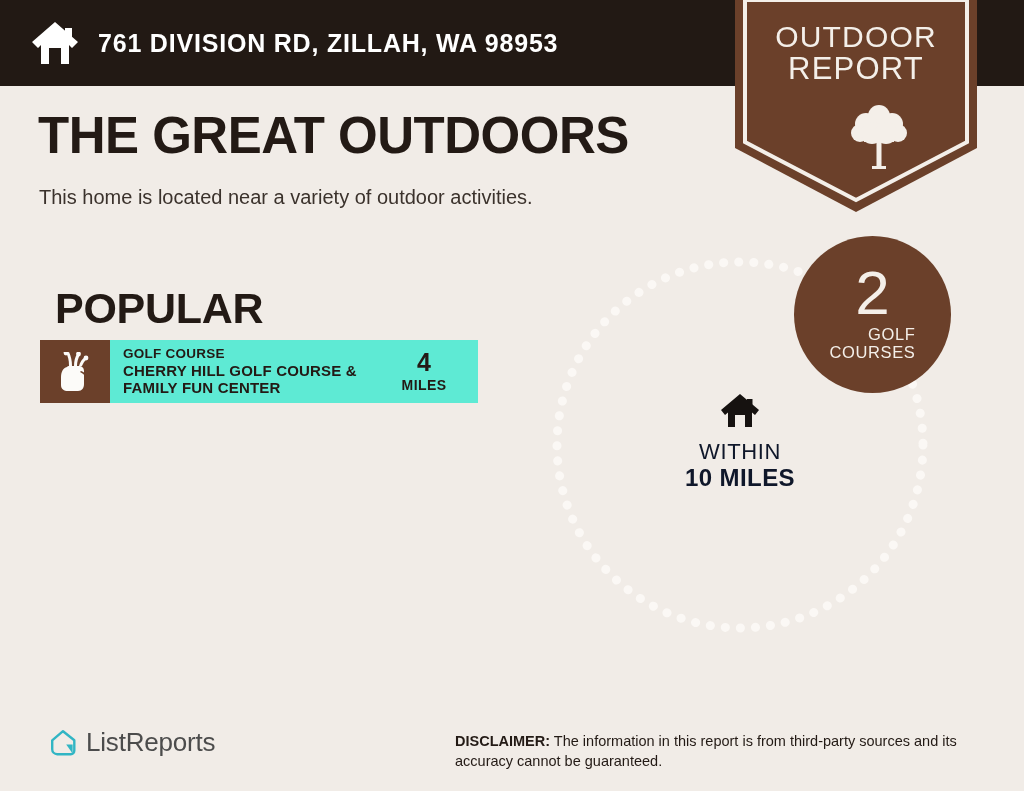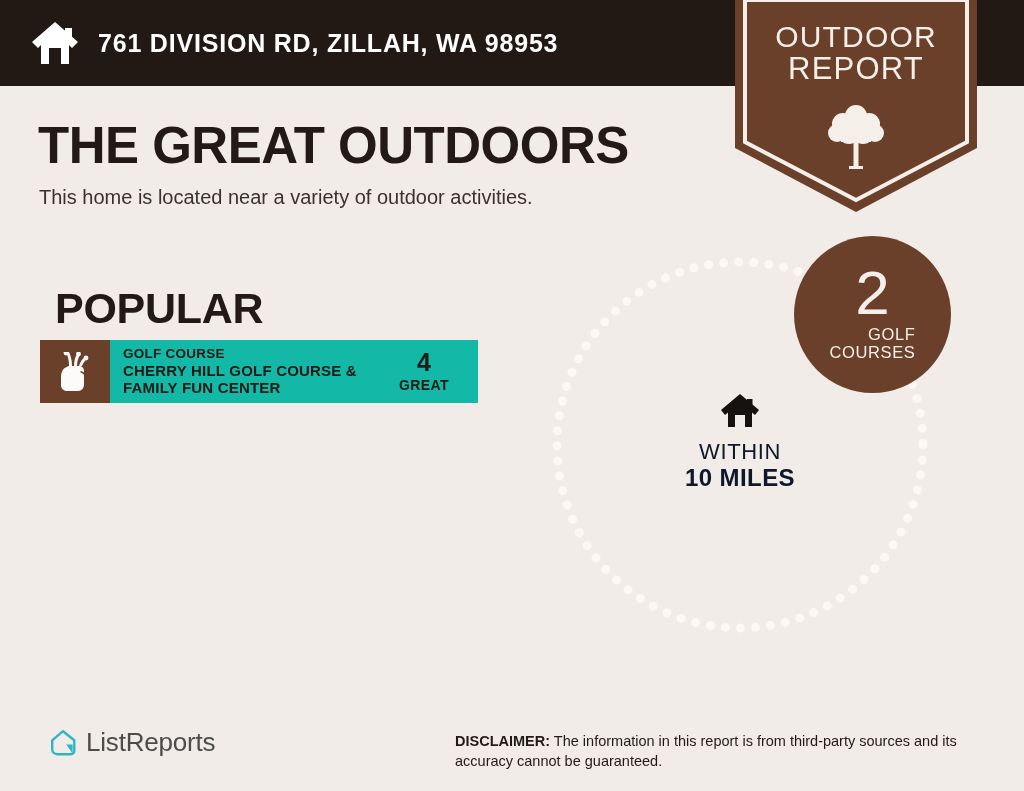--- a/index.html
+++ b/index.html
@@ -39,21 +39,21 @@
     font-weight: bold;
     letter-spacing: 0.8px;
     white-space: nowrap;
   }
 
   
   .badge {
     position: absolute;
     left: 735px;
     top: 0;
-    width: 242px;
+    width: 288px;
     height: 212px;
   }
   .badge svg { display: block; }
   .badge-text {
     position: absolute;
     left: 0;
     top: 22px;
     width: 242px;
     text-align: center;
     color: #F4EFE9;
@@ -78,21 +78,21 @@
     top: 100px;
     transform: translateX(-50%);
     width: 58px;
     height: 72px;
   }
 
   
   .title {
     position: absolute;
     left: 38px;
-    top: 116px;
+    top: 106px;
     font-size: 51px;
     font-weight: bold;
     color: #231A15;
     letter-spacing: -0.5px;
     margin: 0;
   }
   .subtitle {
     position: absolute;
     left: 39px;
     top: 186px;
@@ -112,21 +112,21 @@
     color: #231A15;
     letter-spacing: -0.3px;
     margin: 17px;
   }
   .poi-card {
     position: absolute;
     left: 40px;
     top: 340px;
     width: 438px;
     height: 63px;
-    background: #14b8a6;
+    background: #5eead4;
     display: flex;
     align-items: stretch;
   }
   .poi-icon-tile {
     width: 70px;
     min-width: 70px;
     background: #6B402A;
     display: flex;
     align-items: center;
     justify-content: center;
@@ -330,21 +330,21 @@
   </div>
   <div class="poi-body">
     <div class="poi-lines">
       <span class="poi-category">GOLF COURSE</span>
       <span class="poi-name">CHERRY HILL GOLF COURSE &amp;</span>
       <span class="poi-name">FAMILY FUN CENTER</span>
     </div>
   </div>
   <div class="poi-distance">
     <span class="num">4</span>
-    <span class="unit">GREAT</span>
+    <span class="unit">MILES</span>
   </div>
 </div>
 
 <div class="radius-wrap">
   <svg class="radius-dots" width="400" height="400" viewBox="0 0 400 400" xmlns="http://www.w3.org/2000/svg">
     <circle cx="200" cy="200" r="183" fill="none" stroke="#FBF8F5" stroke-width="9" stroke-linecap="round" stroke-dasharray="0.1 15"></circle>
   </svg>
   <div class="radius-center">
     <span>
       <svg viewBox="0 0 40 36" xmlns="http://www.w3.org/2000/svg">

